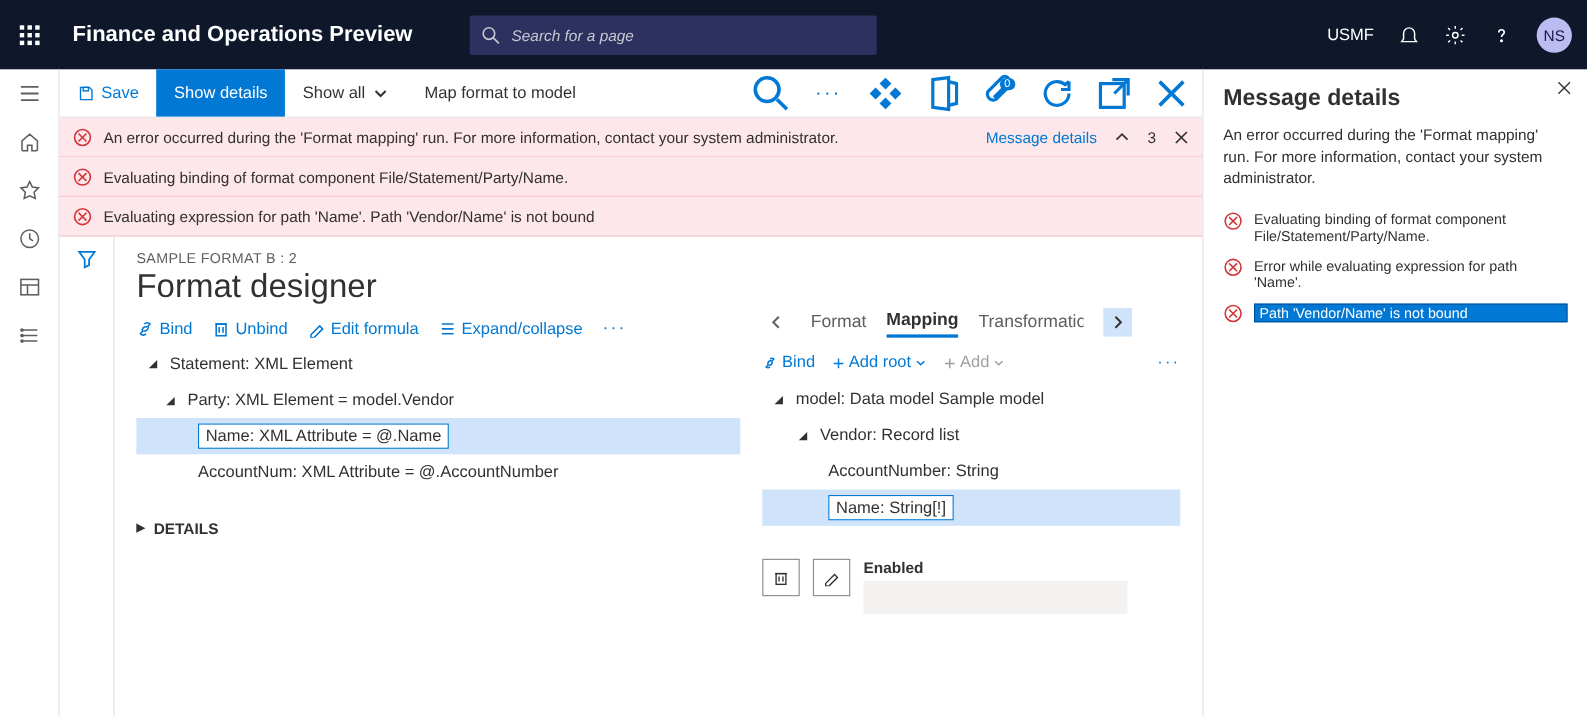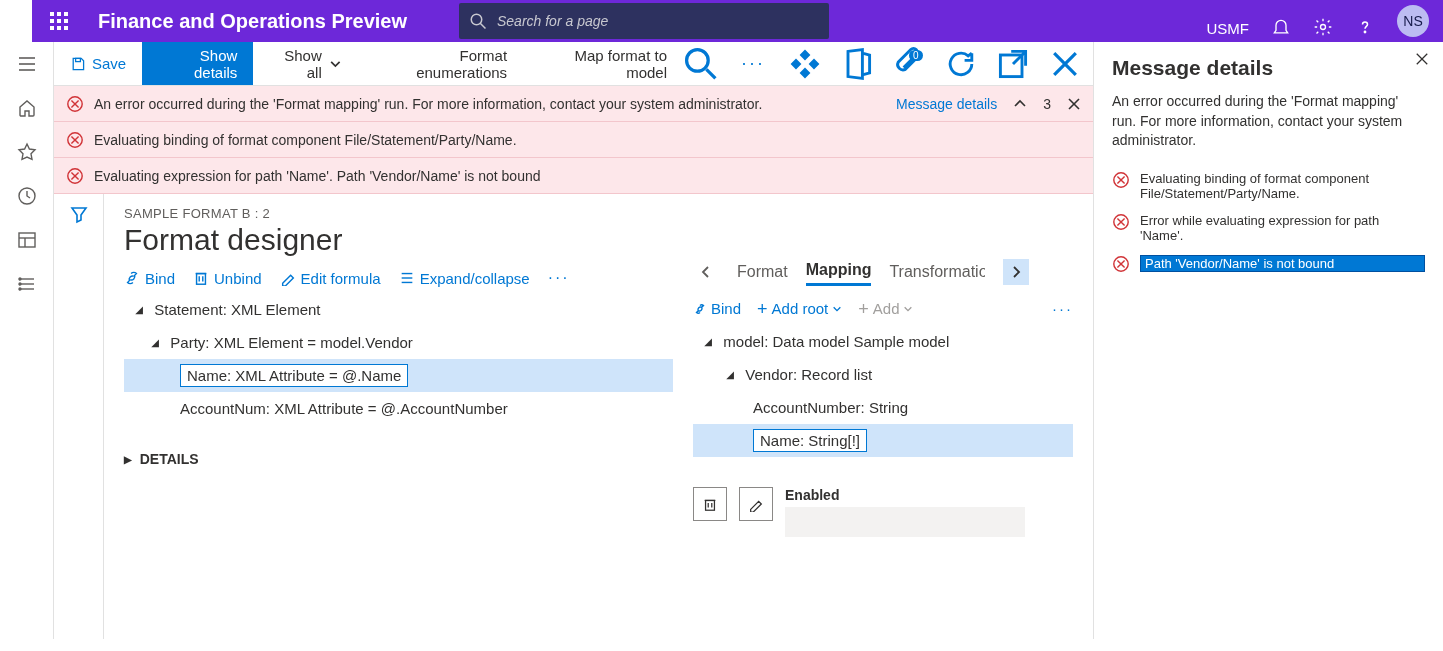--- a/index.html
+++ b/index.html
@@ -1,26 +1,26 @@
 <!DOCTYPE html>
 <html><head>
 <meta charset="utf-8">
 <style>
 * { box-sizing: border-box; margin: 0; padding: 0; font-family: "Segoe UI", Tahoma, sans-serif; }
 html, body { width: 1443px; height: 651px; overflow: hidden; background: #fff; color: #323130; }
 
 
-.topnav { height: 42px; background: #6d28d9; color: #fff; display: flex; align-items: center; margin-left: 32px; }
+.topnav { height: 63px; background: #0f172a; color: #fff; display: flex; align-items: center; }
 .waffle { width: 54px; display: flex; align-items: center; justify-content: center; }
 .waffle svg { width: 20px; height: 20px; fill: #fff; }
 .brand { font-size: 20px; font-weight: 600; padding: 0 12px; }
 .search { margin-left: 40px; width: 370px; height: 36px; background: #2d315f; border-radius: 2px; display: flex; align-items: center; padding: 0 10px; color: #c8c8d0; }
 .search svg { width: 18px; height: 18px; stroke: #c8c8d0; fill: none; }
 .search span { margin-left: 10px; font-size: 14px; font-style: italic; }
-.topright { margin-left: auto; display: flex; align-items: flex-end; gap: 22px; padding-right: 14px; }
+.topright { margin-left: auto; display: flex; align-items: center; gap: 22px; padding-right: 14px; }
 .topright .txt { font-size: 15px; }
 .topicon { width: 20px; height: 20px; display: flex; align-items: center; justify-content: center; }
 .avatar { width: 32px; height: 32px; border-radius: 50%; background: #bcbcf2; color: #171b4b; display: flex; align-items: center; justify-content: center; font-size: 14px; font-weight: 400; }
 
 
 .shell { display: flex; height: calc(100% - 54px); }
 .leftrail { width: 54px; border-right: 1px solid #e1e1e1; display: flex; flex-direction: column; align-items: center; padding-top: 12px; gap: 24px; color: #605e5c; }
 .leftrail .ricon { width: 20px; height: 20px; }
 
 .main { flex: 1; display: flex; flex-direction: column; min-width: 0; }
@@ -211,23 +211,20 @@
       <div class="cmd active">
           <span>Show details</span>
         </div>
       <div class="cmd">
         <span>Show all</span>
         <svg viewBox="0 0 14 14" fill="none" stroke="#323130" stroke-width="1.6">
             <path d="M3 5l4 4 4-4"></path>
           </svg>
       </div>
       <div class="cmd">
-          <span>Format enumerations</span>
-        </div>
-      <div class="cmd">
           <span>Map format to model</span>
         </div>
       <div class="cmdicons">
         <span class="ic">
             <svg viewBox="0 0 20 20" fill="none" stroke="#0078d4" stroke-width="1.8">
               <circle cx="8" cy="8" r="6"></circle>
               <line x1="13" y1="13" x2="18" y2="18"></line>
             </svg>
           </span>
         <span class="ic" style="color:#0078d4;font-size:18px;letter-spacing:2px;">···</span>

